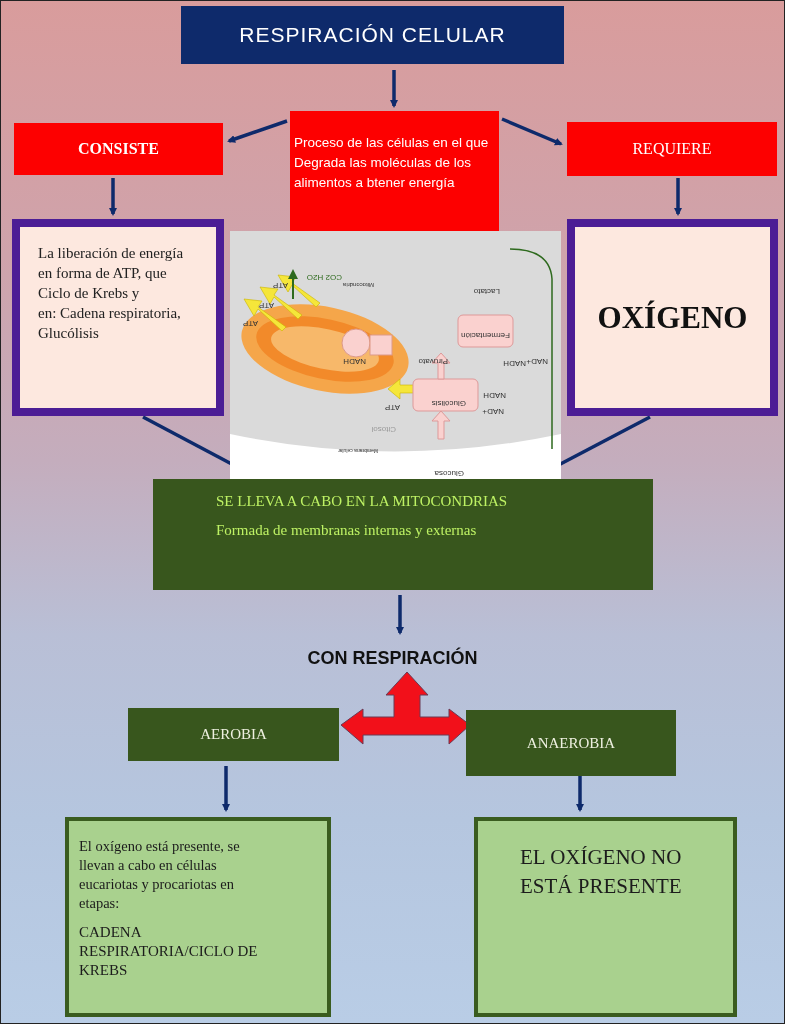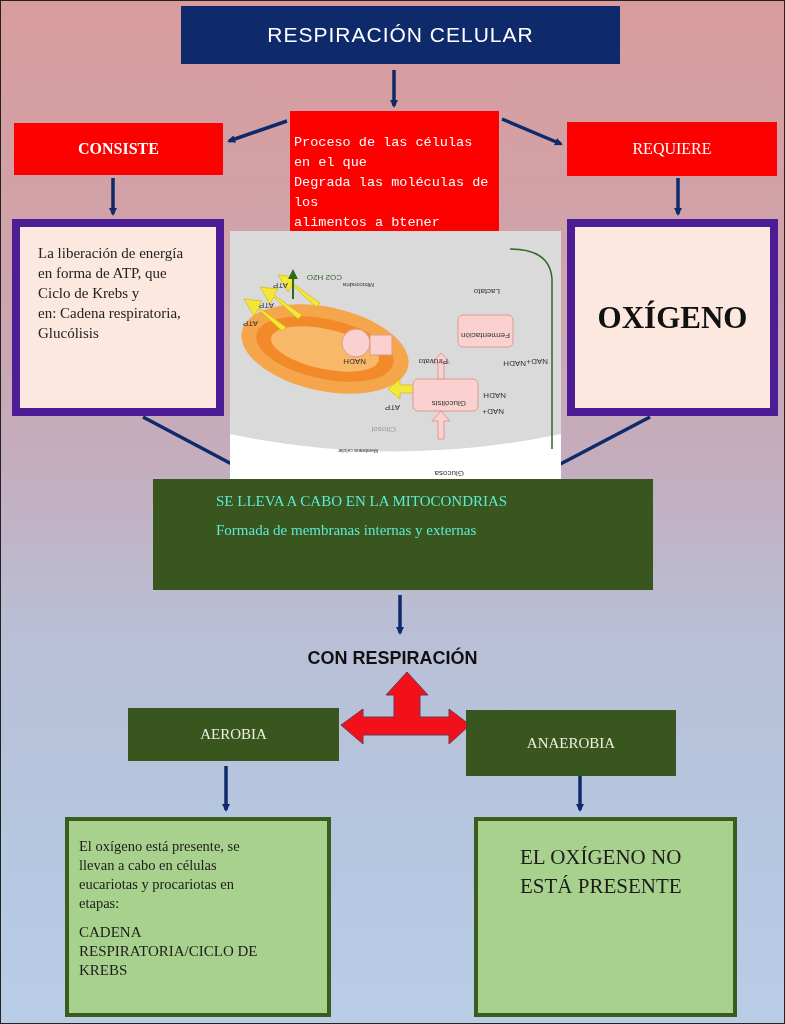--- a/index.html
+++ b/index.html
@@ -1,36 +1,36 @@
 <!DOCTYPE html>
 <html><head>
 <meta charset="utf-8">
 <style>
   html,body{margin:0;padding:0;}
   body{width:785px;height:1024px;position:relative;overflow:hidden;
     background:linear-gradient(to bottom,#d99c9c 0%,#cfa3ab 25%,#c4adbd 45%,#b9bfd6 62%,#b5c6df 80%,#b9cde6 100%);
     font-family:"Liberation Serif",serif;}
   .frame{position:absolute;left:0;top:0;width:783px;height:1022px;border:1px solid #222;}
   .box{position:absolute;box-sizing:border-box;}
-  .title{left:181px;top:6px;width:439px;height:58px;background:#0e2a6b;color:#fff;
+  .title{left:181px;top:6px;width:383px;height:58px;background:#0e2a6b;color:#fff;
     font-family:"Liberation Sans",sans-serif;font-size:21px;letter-spacing:1px;
     display:flex;align-items:center;justify-content:center;}
   .red{background:#fd0000;color:#fff;display:flex;align-items:center;justify-content:center;font-size:16px;}
   .consiste{left:14px;top:123px;width:209px;height:52px;font-weight:bold;}
   .requiere{left:567px;top:122px;width:210px;height:54px;}
   .center{left:290px;top:111px;width:209px;height:120px;background:#fd0000;color:#fff;
-    font-family:Liberation Mono, monospace;font-size:13.5px;line-height:20px;padding:22px 4px 0 4px;}
+    font-family:Liberation Sans, sans-serif;font-size:13.5px;line-height:20px;padding:22px 4px 0 4px;}
   .center span{display:block;}
   .pink{background:#fde8df;border:8px solid #4c1d95;}
   .left-desc{left:12px;top:219px;width:212px;height:197px;padding:16px 18px;font-size:15px;line-height:20px;color:#222;}
   .left-desc span{display:block;}
   .oxi{left:567px;top:219px;width:211px;height:197px;display:flex;align-items:center;justify-content:center;
     font-size:31px;font-weight:bold;color:#111;}
   .diagram{left:230px;top:231px;width:331px;height:248px;background:#fff;overflow:hidden;}
-  .green-main{left:153px;top:479px;width:500px;height:111px;background:#38561d;color:#5eead4;padding:14px 0 0 63px;font-size:15px;}
+  .green-main{left:153px;top:479px;width:500px;height:111px;background:#38561d;color:#bef264;padding:14px 0 0 63px;font-size:15px;}
   .green-main div{margin-bottom:12px;}
   .conresp{left:0;width:785px;top:648px;text-align:center;font-family:"Liberation Sans",sans-serif;font-weight:bold;font-size:18px;color:#111;}
   .darkgreen{background:#38561d;color:#eef0e0;display:flex;align-items:center;justify-content:center;font-size:15px;}
   .aerobia{left:128px;top:708px;width:211px;height:53px;}
   .anaerobia{left:466px;top:710px;width:210px;height:66px;}
   .lightgreen{background:#a9d18e;border:4px solid #3a5c1f;color:#1c1c1c;}
   .aer-desc{left:65px;top:817px;width:266px;height:200px;text-align:left;font-size:14.5px;line-height:19px;padding:16px 10px 0 10px;}
   .aer-desc span{display:block;}
   .aer-desc .sub{margin-top:10px;font-size:15px;}
   .ana-desc{left:474px;top:817px;width:263px;height:200px;font-size:21px;line-height:29px;padding:22px 0 0 42px;}

